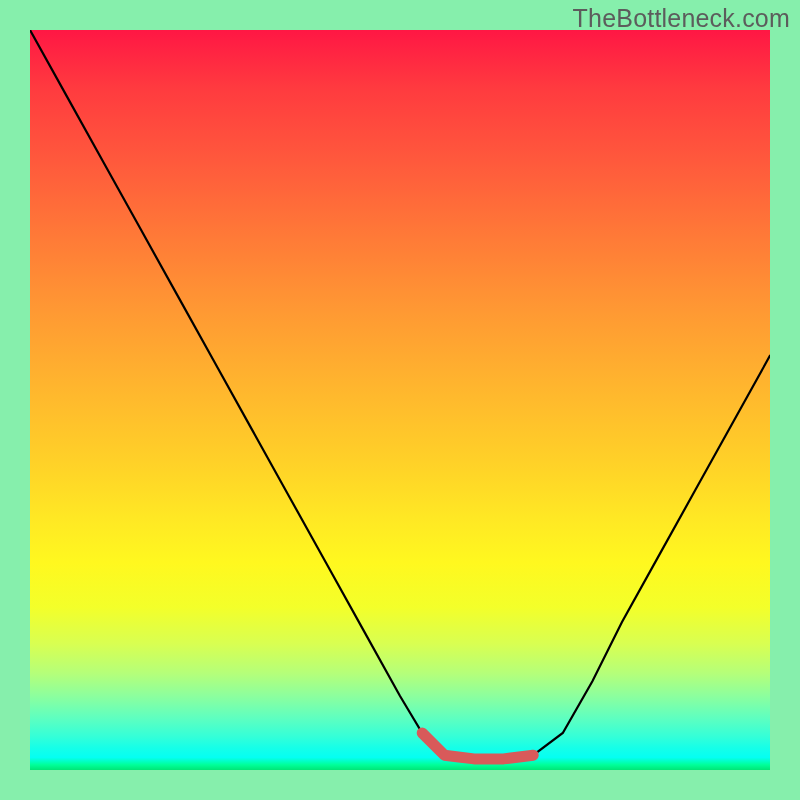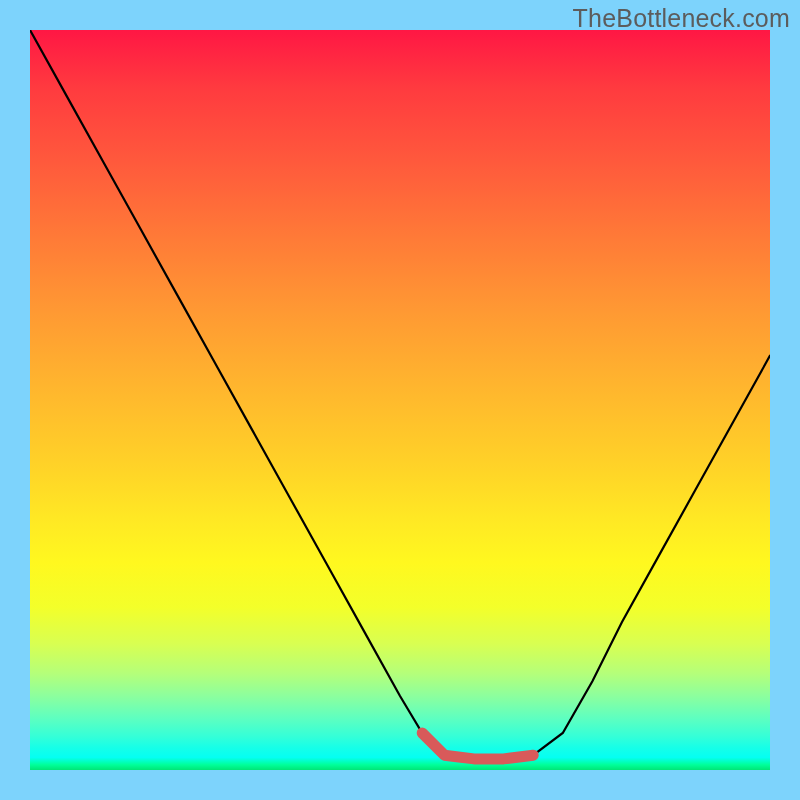--- a/index.html
+++ b/index.html
@@ -8,21 +8,21 @@
     width: 800px;
     height: 800px;
     overflow: hidden;
     background: #000;
     font-family: Arial, Helvetica, sans-serif;
   }
   .frame {
     position: relative;
     width: 800px;
     height: 800px;
-    background: #7dd3fc;
+    background: #86efac;
   }
   .watermark {
     position: absolute;
     top: 4px;
     right: 10px;
     font-size: 25px;
     color: #5c5c5c;
     font-weight: 400;
     letter-spacing: 0.2px;
     z-index: 10;

